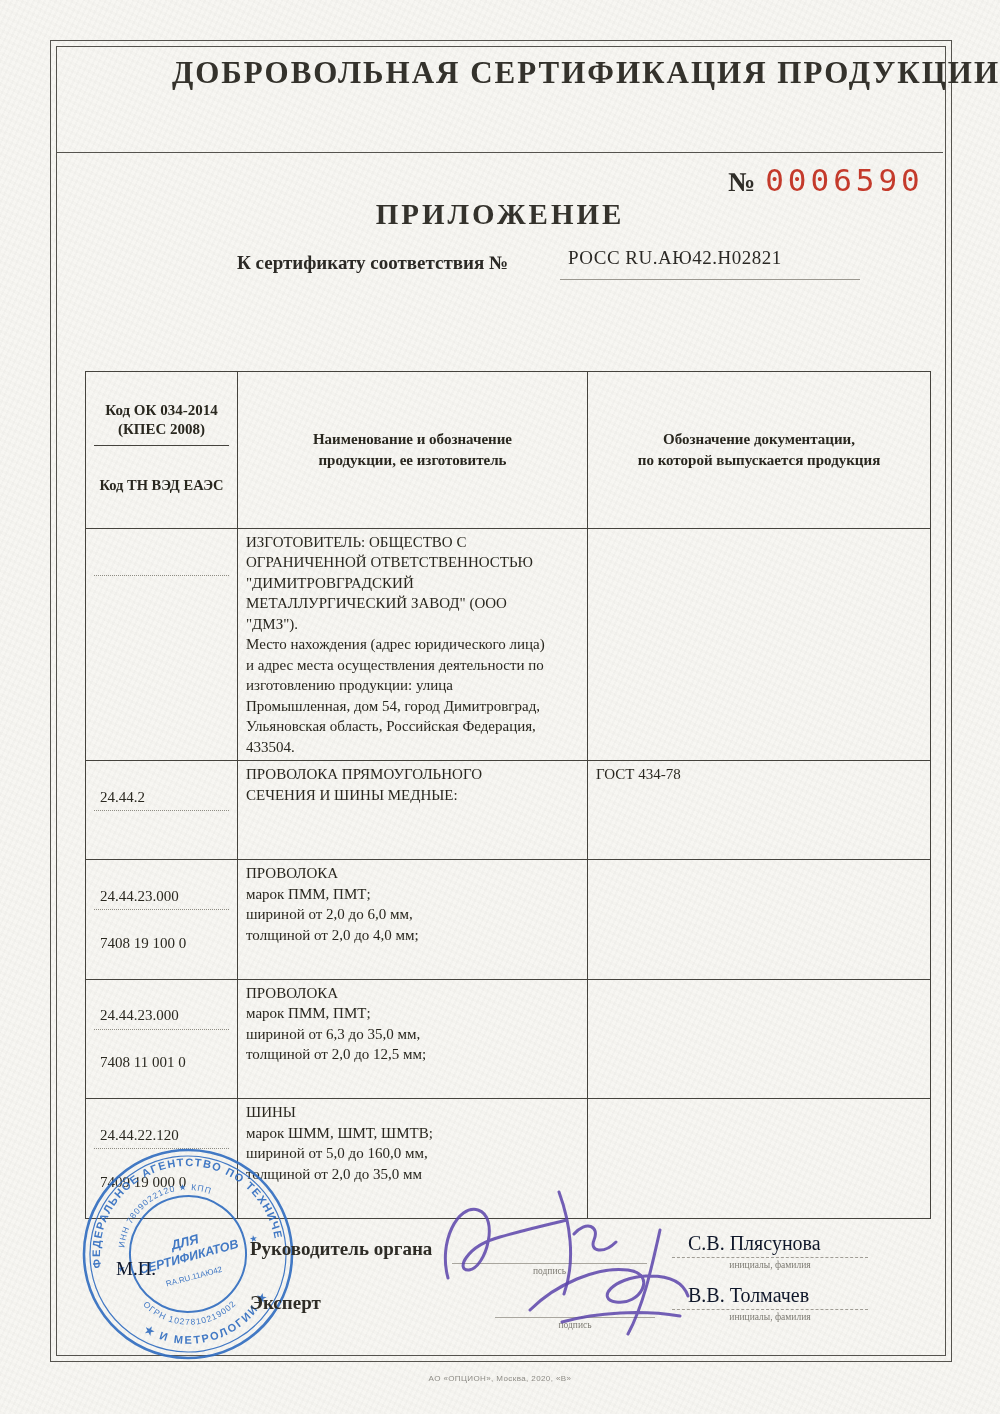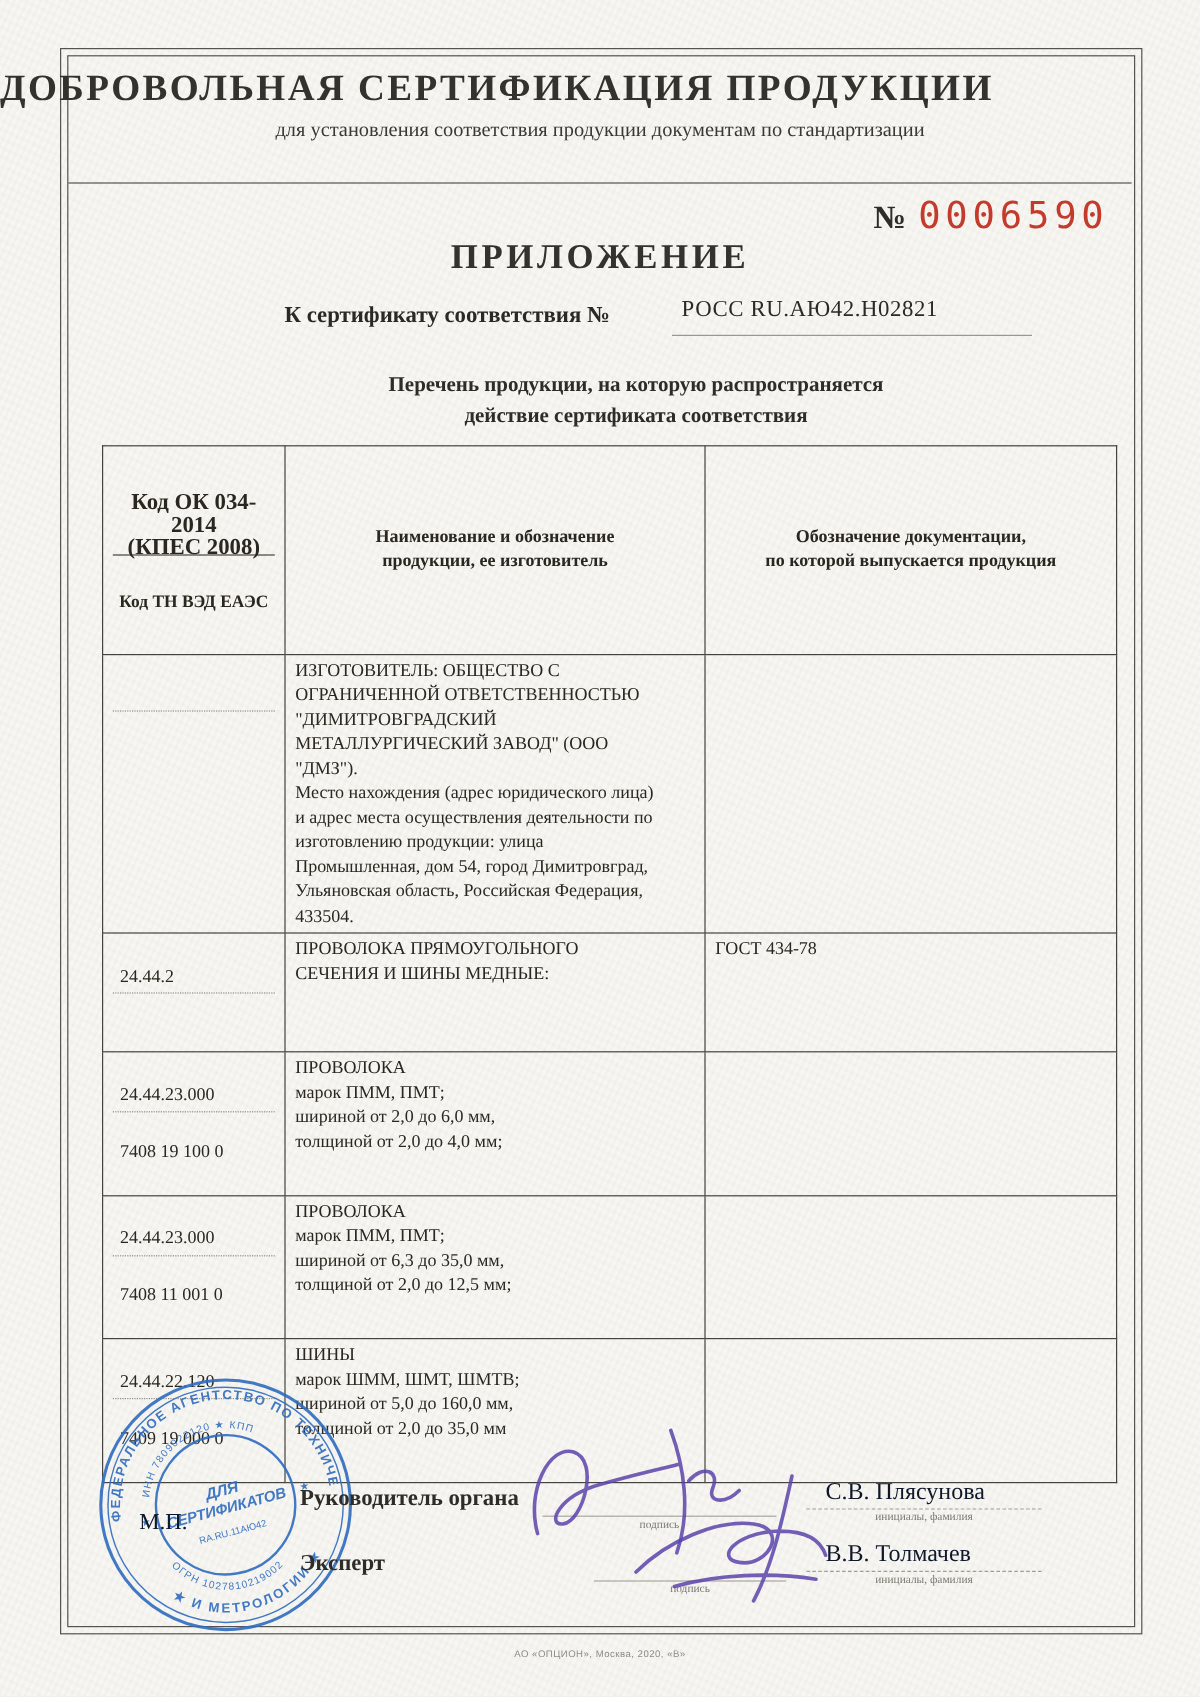--- a/index.html
+++ b/index.html
@@ -4,40 +4,40 @@
 <style>
   html,body{margin:0;padding:0;background:#e9e7e2;}
   .page{position:relative;width:1000px;height:1414px;background:#f7f6f2;overflow:hidden;
         font-family:"Liberation Serif", serif;color:#2b2925;}
   .page::before{content:"";position:absolute;inset:0;pointer-events:none;
         background-image:repeating-linear-gradient(115deg, rgba(90,95,100,.028) 0 2px, transparent 2px 5px),
                          repeating-linear-gradient(25deg, rgba(120,115,100,.022) 0 3px, transparent 3px 7px);}
   .frame-outer{position:absolute;left:50px;top:40px;width:900px;height:1320px;border:1.5px solid #55534e;}
   .frame-inner{position:absolute;left:5px;top:5px;right:5px;bottom:5px;border:1px solid #55534e;}
   .abs{position:absolute;}
-  .doc-title{left:0;right:0;top:55px;text-align:left;font-size:31px;font-weight:bold;
+  .doc-title{left:0;right:0;top:55px;text-align:right;font-size:31px;font-weight:bold;
         letter-spacing:2px;color:#34322c;}
   .doc-subtitle{left:0;right:0;top:98px;text-align:center;font-size:17px;color:#3a3832;}
   .header-divider{left:57px;top:152px;width:886px;height:0;border-top:1.2px solid #55534e;}
   .number-block{left:728px;top:162px;display:flex;align-items:baseline;gap:10px;}
   .number-sign{font-size:27px;font-weight:bold;color:#2f2d28;}
   .number-red{font-family:"DejaVu Sans Mono", monospace;font-size:31px;letter-spacing:4px;color:#c43a2b;}
   .appendix{left:0;right:0;top:198px;text-align:center;font-size:29px;font-weight:bold;letter-spacing:3px;color:#34322c;}
   .cert-label{left:237px;top:252px;font-size:19px;font-weight:600;}
   .cert-ref{left:568px;top:247px;font-size:19px;letter-spacing:.5px;}
   .cert-underline{left:560px;top:279px;width:300px;height:0;border-top:1px solid #9a978f;}
   .scope{left:150px;top:307px;width:760px;text-align:center;font-size:17.5px;font-weight:bold;line-height:26px;white-space:pre-line;color:#2e2c26;}
 
   
   table.products{position:absolute;left:85px;top:371px;width:845px;border-collapse:collapse;table-layout:fixed;}
   table.products td{border:1.5px solid #45433d;vertical-align:top;font-size:15px;line-height:20.5px;
         white-space:pre-line;padding:3px 8px;color:#29271f;}
   td.c1{padding:0;}
   .hdr-c1top{height:49px;border-bottom:1.5px solid #45433d;display:flex;align-items:center;justify-content:center;
-        text-align:center;font-weight:bold;white-space:pre-line;font-size:19px;line-height:19px;margin-top:17px;}
+        text-align:center;font-weight:bold;white-space:pre-line;font-size:15px;line-height:19px;}
   .hdr-c1bot{height:38px;display:flex;align-items:center;justify-content:center;text-align:center;
         font-weight:bold;font-size:14.5px;}
   td.hdr-c{font-weight:bold;text-align:center;vertical-align:middle !important;}
   .code-top{display:block;border-bottom:1.5px dotted #8f8d84;padding:2px 6px 3px;min-height:18px;font-size:15px;}
   .code-bot{display:block;padding:2px 6px;font-size:15px;}
   td.doc-c{padding-left:10px;}
 
   
   .mp{left:116px;top:1258px;font-size:19px;color:#0f172a;}
   .role{font-size:19px;font-weight:bold;color:#2e2c26;}
@@ -69,36 +69,33 @@
 </head>
 <body>
 
 <div class="page">
 
   <div class="frame-outer">
     <div class="frame-inner"></div>
   </div>
 
   <div class="abs doc-title">ДОБРОВОЛЬНАЯ СЕРТИФИКАЦИЯ ПРОДУКЦИИ</div>
-  <div class="abs doc-subtitle">для установления соответствия продукции документам по стандартизации</div>
   <div class="abs header-divider"></div>
 
   <div class="abs number-block">
     <span class="number-sign">№</span>
     <span class="number-red">0006590</span>
   </div>
 
   <div class="abs cert-label">К сертификату соответствия №</div>
 
   <div class="abs appendix">ПРИЛОЖЕНИЕ</div>
   <div class="abs cert-ref">РОСС RU.АЮ42.Н02821</div>
   <div class="abs cert-underline"></div>
 
-  <div class="abs scope">Перечень продукции, на которую распространяется
-действие сертификата соответствия</div>
 
   <table class="products">
     <colgroup>
         <col style="width:152px">
         <col style="width:350px">
         <col style="width:343px">
       </colgroup>
     <tbody>
         <tr>
       <td class="c1">

